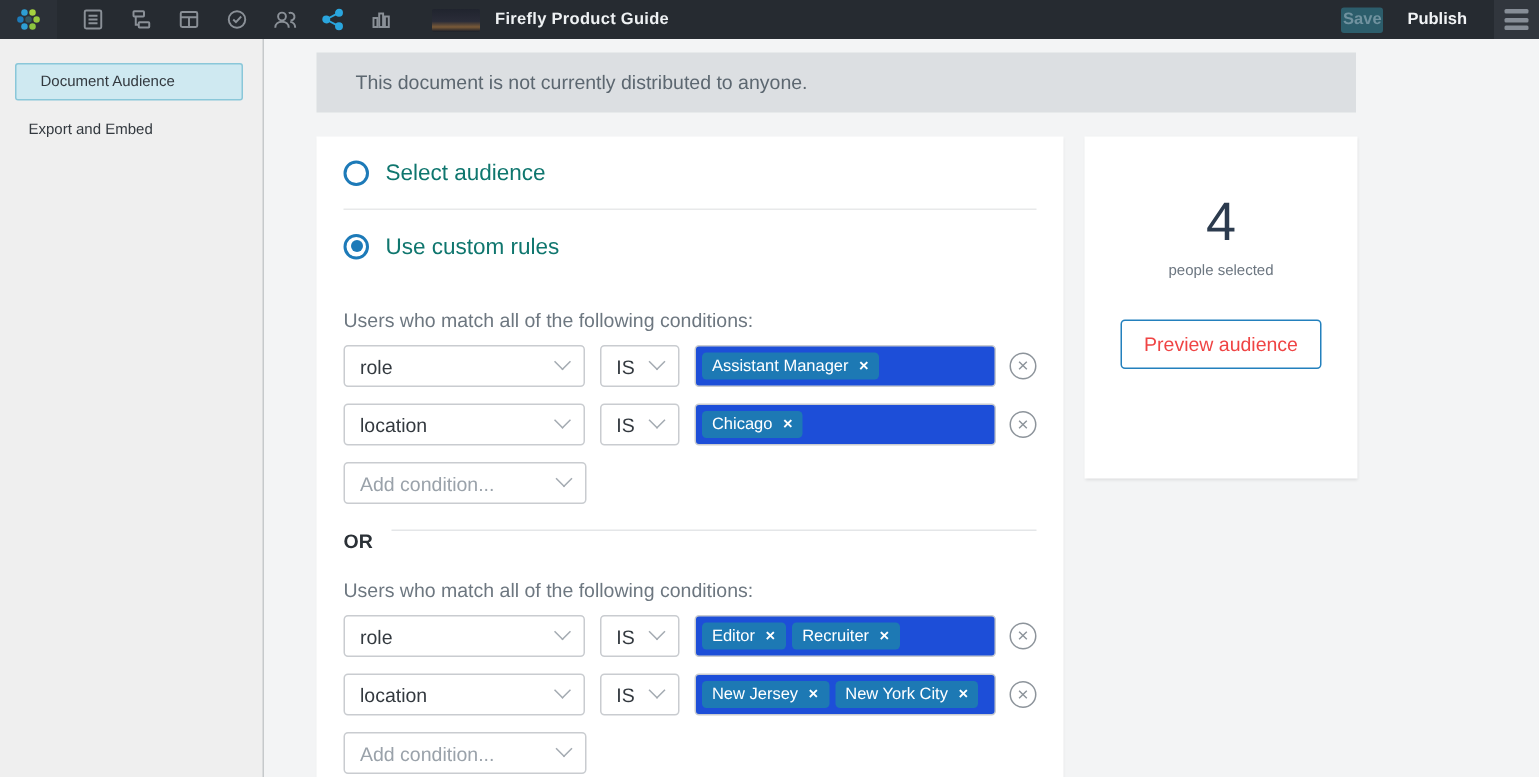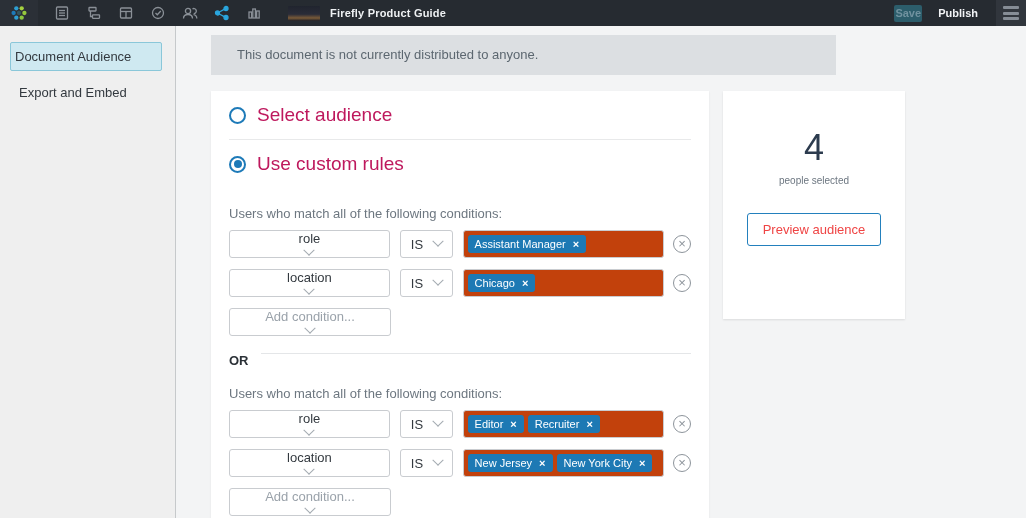--- a/index.html
+++ b/index.html
@@ -21,50 +21,50 @@
     width:28px; height:17px; border-radius:2px; margin-right:16px; font-family:inherit; cursor:default; }
   .publish-btn { background:transparent; color:#f2f4f6; border:none; font-size:11px; font-weight:bold;
     margin-right:18px; font-family:inherit; cursor:pointer; }
   .menu-btn { width:30px; height:26px; background:#31363d; display:flex; flex-direction:column;
     align-items:center; justify-content:center; gap:2.5px; cursor:pointer; }
   .menu-btn span { display:block; width:16px; height:3px; background:#868d96; border-radius:1px; }
 
   
   .layout { display:flex; height:492px; }
   .sidebar { width:176px; background:#efefef; border-right:1px solid #c6c9cb; padding-top:16px; flex:none; }
-  .side-item { font-size:13px; color:#33393f; padding:6px 4px; margin:0 13px 6px 10px; cursor:pointer; }
+  .side-item { font-size:10px; color:#33393f; padding:6px 16px; margin:0 13px 6px 10px; cursor:pointer; }
   .side-item.selected { background:#cfe9f1; border:1px solid #8ac7d9; border-radius:2px; }
   .side-item.plain { padding-left:9px; margin-top:8px; }
 
   .main { flex:1; position:relative; }
-  .banner { width:625px; height:40px; background:#dcdfe2; margin:9px 0 0 35px;
+  .banner { width:693px; height:40px; background:#dcdfe2; margin:9px 0 0 35px;
     font-size:13px; color:#5c6770; line-height:40px; padding-left:26px; }
   .content { display:flex; margin:16px 0 0 35px; align-items:flex-start; }
 
   
   .panel { width:498px; background:#ffffff; box-shadow:0 1px 2px rgba(0,0,0,.07);
     padding:0 18px; min-height:440px; }
   .radio-row { display:flex; align-items:center; height:48px; cursor:pointer; }
   .radio { width:17px; height:17px; border-radius:50%; border:2px solid #1d7ab8; margin-right:11px;
     position:relative; flex:none; background:#fff; }
   .radio.checked::after { content:""; position:absolute; left:2.5px; top:2.5px; width:8px; height:8px;
     border-radius:50%; background:#1d7ab8; }
-  .radio-label { font-size:19px; color:#be185d; }
+  .radio-label { font-size:15px; color:#0f766e; }
   .hdivider { height:1px; background:#e8e9ea; }
 
   .group-label { font-size:13px; color:#6d7780; margin:18px 0 9px 0; }
   .cond-row { display:flex; align-items:center; margin-bottom:11px; }
   .select { height:28px; border:1px solid #c9ccd0; border-radius:3px; background:#fff;
     display:flex; align-items:center; justify-content:space-between; padding:0 10px;
     font-size:13px; color:#33393f; cursor:pointer; }
-  .field-select { width:162px; margin-right:10px;flex-direction:column; }
+  .field-select { width:162px; margin-right:10px; }
   .op-select { width:53px; margin-right:10px; }
   .chev { width:8px; height:8px; border-right:1.5px solid #a3aab1; border-bottom:1.5px solid #a3aab1;
     transform:rotate(45deg) translate(-2px,-2px); flex:none; }
-  .tag-field { width:203px; min-height:28px; border:1px solid #c9ccd0; border-radius:3px; background:#c2410c;
+  .tag-field { width:203px; min-height:28px; border:1px solid #c9ccd0; border-radius:3px; background:#1d4ed8;
     display:flex; align-items:center; gap:4px; padding:2px 4px; cursor:text; }
   .pill { background:#1d79b4; color:#fff; font-size:11px; border-radius:3px; padding:3px 7px;
     display:inline-flex; align-items:center; white-space:nowrap; cursor:default; }
   .pill .pill-x { margin-left:7px; font-weight:bold; font-size:11px; cursor:pointer; }
   .remove-btn { width:18px; height:18px; border:1px solid #8d949b; border-radius:50%; color:#8d949b;
     font-size:13px; line-height:16px; text-align:center; margin-left:9px; cursor:pointer; flex:none;
     background:#fff; }
   .add-select { color:#9aa2aa; }
   .or-row { display:flex; align-items:flex-start; margin:17px 0 2px 0; }
   .or-text { font-size:13px; font-weight:bold; color:#2b3137; }

